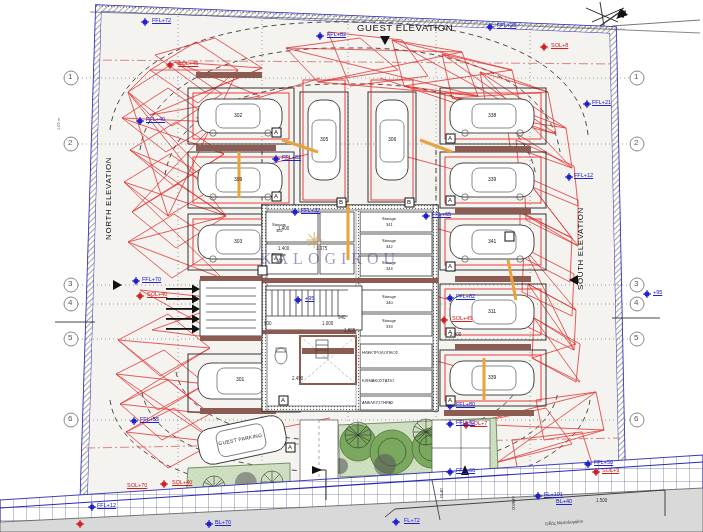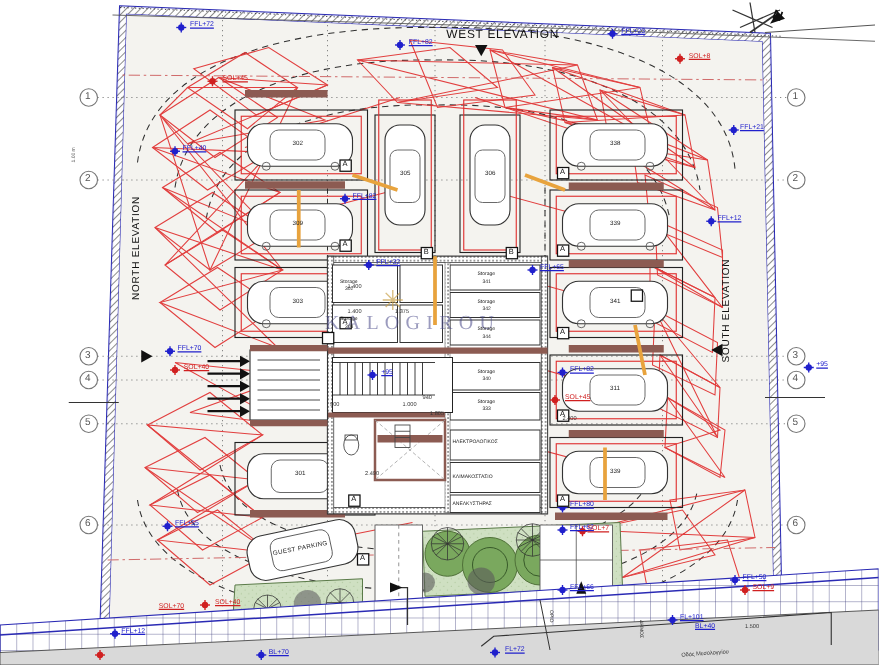--- a/index.html
+++ b/index.html
@@ -709,21 +709,21 @@
       <rect x="446" y="396" width="9" height="9"></rect>
       <rect x="337" y="198" width="9" height="9"></rect>
       <rect x="405" y="198" width="9" height="9"></rect>
       <rect x="258" y="266" width="9" height="9"></rect>
       <rect x="505" y="232" width="9" height="9"></rect>
     </g>
   </g>
 
 </svg>
 
-<div class="lbl" style="left:357px;top:22px;font-size:9.5px;color:#111;letter-spacing:.6px;">WEST ELEVATION</div>
+<div class="lbl" style="left:357px;top:22px;font-size:9.5px;color:#111;letter-spacing:.6px;">GUEST ELEVATION</div>
 
 <div class="lbl" style="left:104px;top:240px;font-size:8px;color:#111;letter-spacing:.6px;
             transform:rotate(-90deg);transform-origin:left top;">NORTH ELEVATION</div>
 
 <div class="lbl" style="left:576px;top:290px;font-size:8px;color:#111;letter-spacing:.6px;
             transform:rotate(-90deg);transform-origin:left top;">SOUTH ELEVATION</div>
 
 <div class="lbl" style="left:260px;top:250px;font-size:16px;color:#4b4b8a;opacity:.55;
             letter-spacing:5px;font-family:'Liberation Serif',serif;">KALOGIROU</div>
 <div class="lbl" style="left:305px;top:228px;font-size:22px;color:#c9a24a;opacity:.7;">✳</div>

